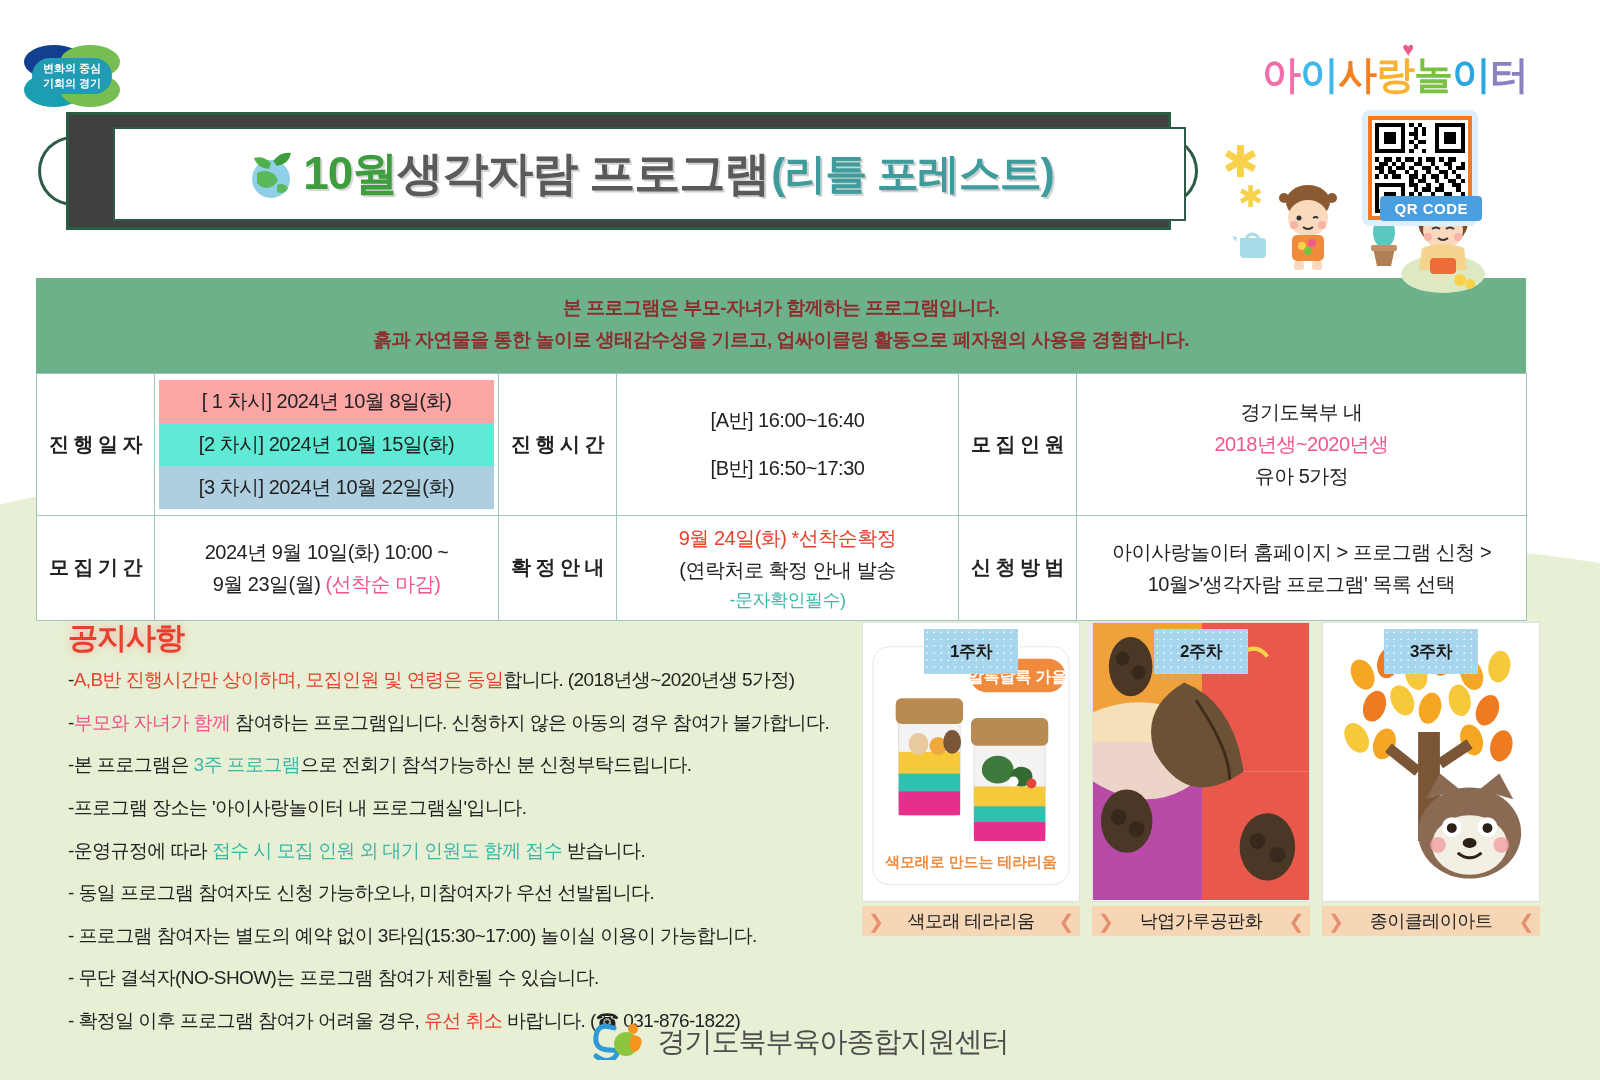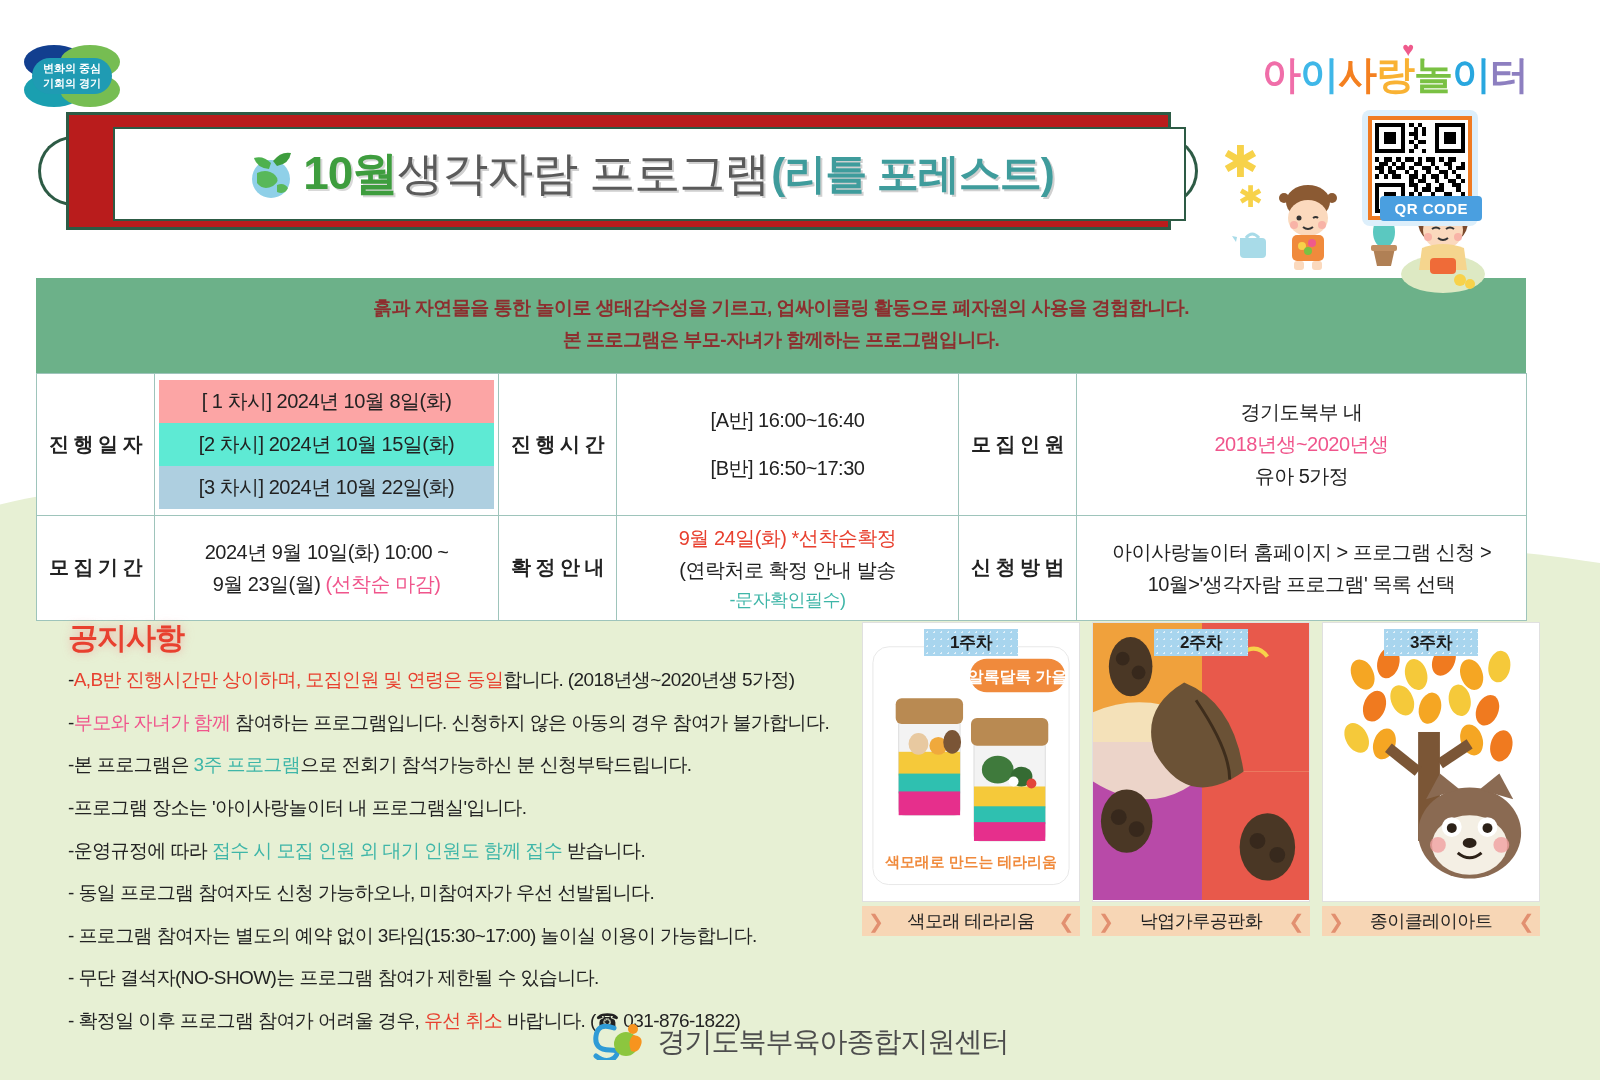--- a/index.html
+++ b/index.html
@@ -38,42 +38,42 @@
   }
 
   
   .title-wrap {
     position: absolute; left: 38px; top: 112px;
     width: 1160px; height: 118px; z-index: 5;
   }
   .title-outer {
     position: absolute; left: 28px; top: 0;
     width: 1105px; height: 118px;
-    border: 3px solid #2d5b45; background: #b91c1c;
+    border: 3px solid #2d5b45; background: #404040;
   }
   .title-inner {
     position: absolute; left: 44px; top: 12px;
     width: 1073px; height: 94px;
     border: 2px solid #2d5b45; background: #ffffff;
     display: flex; align-items: center; justify-content: center;
   }
   .tab-left, .tab-right {
     position: absolute; top: 24px; width: 42px; height: 70px;
     border: 3px solid #2d5b45; background: #ffffff;
   }
   .tab-left { left: 0; border-right: none; border-radius: 36px 0 0 36px; }
   .tab-right { right: 0; border-left: none; border-radius: 0 36px 36px 0; }
 
   .earth-icon { width: 54px; height: 54px; margin-right: 4px; flex: 0 0 auto; }
   .t-month {
     font-size: 46px; font-weight: bold; color: #3e9d3e;
     letter-spacing: -1px; text-shadow: 2px 2px 0 #d8d8d8;
   }
   .t-main {
-    font-size: 46px; font-weight: normal; color: #5a5a5a;
+    font-size: 46px; font-weight: bold; color: #5a5a5a;
     letter-spacing: -1px; text-shadow: 2px 2px 0 #d0d0d0;
   }
   .t-sub {
     font-size: 42px; font-weight: bold; color: #3f9c9c;
     letter-spacing: -1px; margin-left: 2px; text-shadow: 2px 2px 0 #d0d0d0;
   }
 
   
   .brand-logo {
     position: absolute; right: 72px; top: 48px;
@@ -157,21 +157,21 @@
   
   .cards { position: absolute; left: 862px; top: 622px; width: 680px; z-index: 4; display: flex; gap: 12px; }
   .card { width: 218px; }
   .card-photo {
     position: relative; width: 218px; height: 280px;
     background: #ffffff; border: 1px solid #e0e0e0; overflow: hidden;
   }
   .week-tag {
     position: absolute; left: 50%; transform: translateX(-50%); top: 6px;
     background: #a8d5ee; color: #1c1c1c; font-weight: bold; font-size: 17px;
-    padding: 2px 26px; z-index: 3; letter-spacing: -0.5px;
+    padding: 11px 26px; z-index: 3; letter-spacing: -0.5px;
     background-image: radial-gradient(circle, rgba(255,255,255,.65) 1px, transparent 1px);
     background-size: 7px 7px;
   }
   .caption {
     margin-top: 4px; height: 30px; background: #f7d6b5;
     display: flex; align-items: center; justify-content: center;
     font-size: 18px; color: #222222; letter-spacing: -0.5px;
     position: relative;
   }
   .caption .chev {
@@ -400,22 +400,22 @@
     <path d="M38 42 q5 4 10 0" stroke="#333" stroke-width="2" fill="none"></path>
     <path d="M22 52 q21 -8 42 0 l3 22 h-48 z" fill="#f5d58e"></path>
     <rect x="30" y="62" width="26" height="16" rx="4" fill="#ef6b38"></rect>
     <circle cx="60" cy="84" r="6" fill="#f7d24a"></circle>
     <circle cx="70" cy="88" r="5" fill="#f7d24a"></circle>
   </svg>
 </div>
 
 <div class="table-wrap">
   <div class="banner">
+    <div>본 프로그램은 부모-자녀가 함께하는 프로그램입니다.</div>
     <div>흙과 자연물을 통한 놀이로 생태감수성을 기르고, 업싸이클링 활동으로 폐자원의 사용을 경험합니다.</div>
-    <div>본 프로그램은 부모-자녀가 함께하는 프로그램입니다.</div>
   </div>
   <table class="info">
     <colgroup>
       <col style="width:118px">
         <col style="width:344px">
         <col style="width:118px">
       <col style="width:342px">
         <col style="width:118px">
         <col style="width:450px">
     </colgroup>

